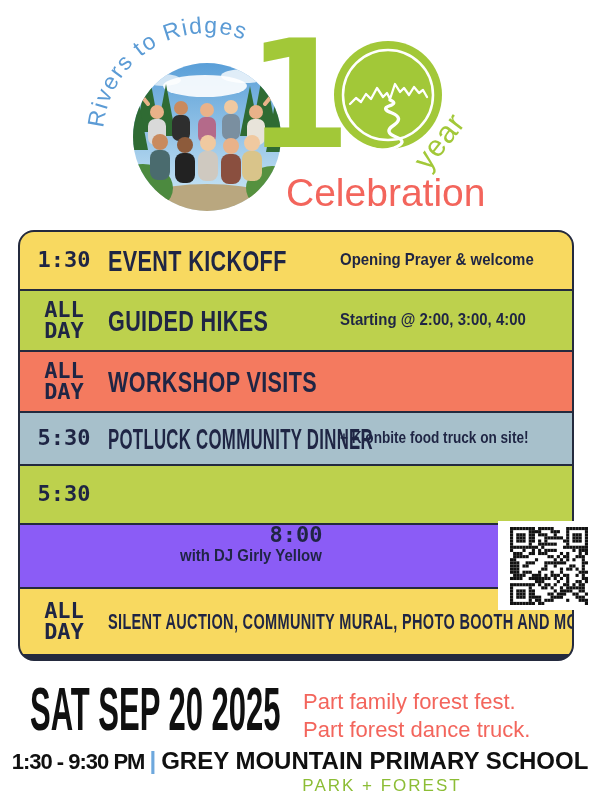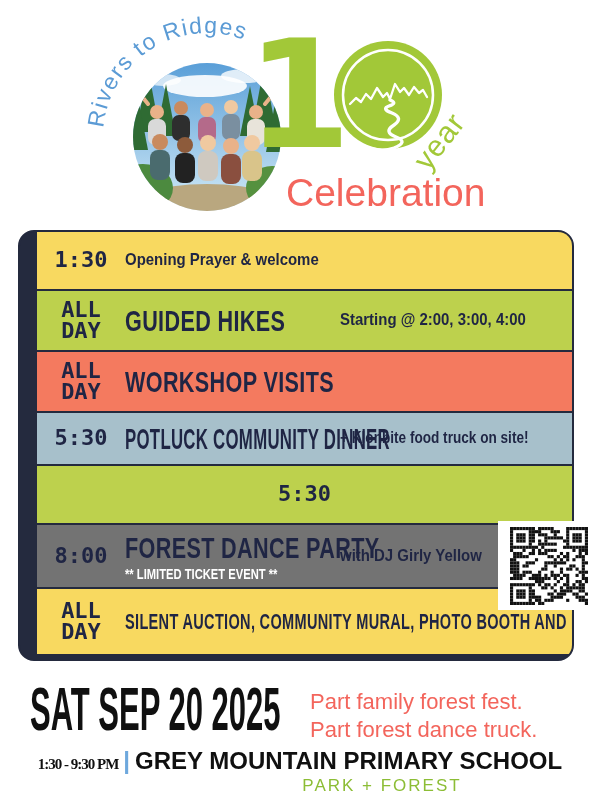--- a/index.html
+++ b/index.html
@@ -5,23 +5,23 @@
   html,body{margin:0;padding:0;background:#fff;}
   .page{position:relative;width:600px;height:799px;background:#ffffff;overflow:hidden;
         font-family:"Liberation Sans",sans-serif;}
 
   
   .header-svg{position:absolute;left:0;top:0;width:600px;height:230px;}
 
   
   .schedule{position:absolute;left:18px;top:230px;width:556px;height:431px;
             border:2.5px solid #242a3e;border-radius:16px;overflow:hidden;
-            display:flex;flex-direction:column;box-sizing:border-box;background:#242a3e;padding-left:17px;}
+            display:flex;flex-direction:column;box-sizing:border-box;background:#242a3e;}
   .row{display:flex;align-items:center;}
-  .row + .row{border-top:2.5px solid #242a3e;justify-content:center;}
+  .row + .row{border-top:2.5px solid #242a3e;}
   .r1{height:57px}.r2{height:59px}.r3{height:59px}.r4{height:51px}
   .r5{height:57px}.r6{height:62px}.r7{height:65px}
   .time{width:88px;flex:none;display:flex;justify-content:center;align-items:center;
         font-family:"DejaVu Sans Mono",monospace;font-weight:bold;font-size:22px;
         color:#1f2544;line-height:0.95;text-align:center;}
   .time span{display:inline-block;max-width:58px;}
   .title-wrap{flex:1;min-width:0;}
   .title{display:inline-block;font-weight:bold;font-size:30px;color:#1f2544;
          white-space:nowrap;transform:scaleX(0.72);transform-origin:left center;
          letter-spacing:0.5px;}
@@ -35,25 +35,25 @@
   .desc .line2{display:block;}
   .r4 .desc .line{transform:scaleX(0.8);}
 
   
   .qr{position:absolute;left:498px;top:521px;width:102px;height:89px;background:#ffffff;
       display:flex;align-items:center;justify-content:center;z-index:5;}
 
   
   .date{position:absolute;left:30px;top:678px;font-size:62px;font-weight:bold;color:#101010;
         white-space:nowrap;transform:scaleX(0.5);transform-origin:left top;line-height:1;}
-  .tagline{position:absolute;left:310px;top:688px;font-size:22px;color:#f3655c;
+  .tagline{position:absolute;left:303px;top:688px;font-size:22px;color:#f3655c;
            line-height:1.27;}
   .venue-line{position:absolute;left:0;top:748px;width:600px;text-align:center;
               font-weight:bold;font-size:24px;color:#101010;white-space:nowrap;line-height:1.1;}
-  .venue-time{font-family:Liberation Serif, serif;font-size:15px;letter-spacing:-1px;}
+  .venue-time{font-family:Liberation Sans, sans-serif;font-size:22px;letter-spacing:-1px;}
   .pipe{color:#6ea8dd;padding:0 5px;font-weight:bold;}
   .venue-sub{position:absolute;left:0;top:776px;width:600px;text-align:center;
              transform:translateX(82px);font-size:17px;letter-spacing:2px;color:#8cbd35;}
 </style>
 </head>
 <body>
 
 <div class="page">
 
   <svg class="header-svg" viewBox="0 0 600 230" xmlns="http://www.w3.org/2000/svg">
@@ -132,20 +132,21 @@
 
     <text x="286" y="206" font-family="Liberation Sans, sans-serif" font-size="39" fill="#f3655c">Celebration</text>
   </svg>
 
   <div class="schedule">
 
     <div class="row r1" style="background: rgb(248, 217, 96);">
       <div class="time">
           <span>1:30</span>
         </div>
+      <div class="title-wrap"><span class="title">EVENT KICKOFF</span></div>
       <div class="desc"><span class="line">Opening Prayer &amp; welcome</span></div>
     </div>
 
     <div class="row r2" style="background: rgb(189, 209, 77);">
       <div class="time">
           <span>ALL DAY</span>
         </div>
       <div class="title-wrap"><span class="title">GUIDED HIKES</span></div>
       <div class="desc"><span class="line">Starting @ 2:00, 3:00, 4:00</span></div>
     </div>
@@ -164,28 +165,24 @@
       <div class="title-wrap"><span class="title">POTLUCK COMMUNITY DINNER</span></div>
       <div class="desc"><span class="line">+ Klonbite food truck on site!</span></div>
     </div>
 
     <div class="row r5" style="background: rgb(189, 209, 77);">
       <div class="time">
           <span>5:30</span>
         </div>
     </div>
 
-    <div class="row r6" style="background: #737373;">
+    <div class="row r6" style="background: #8b5cf6; flex-direction: column;">
       <div class="time">
           <span>8:00</span>
         </div>
-      <div class="title-wrap">
-        <span class="title">FOREST DANCE PARTY</span>
-        <span class="subtitle">** LIMITED TICKET EVENT **</span>
-      </div>
       <div class="desc"><span class="line">with DJ Girly Yellow</span></div>
     </div>
 
     <div class="row r7" style="background: rgb(248, 217, 96);">
       <div class="time">
           <span>ALL DAY</span>
         </div>
       <div class="title-wrap"><span class="title">SILENT AUCTION, COMMUNITY MURAL, PHOTO BOOTH AND MORE!</span></div>
 
     </div>

